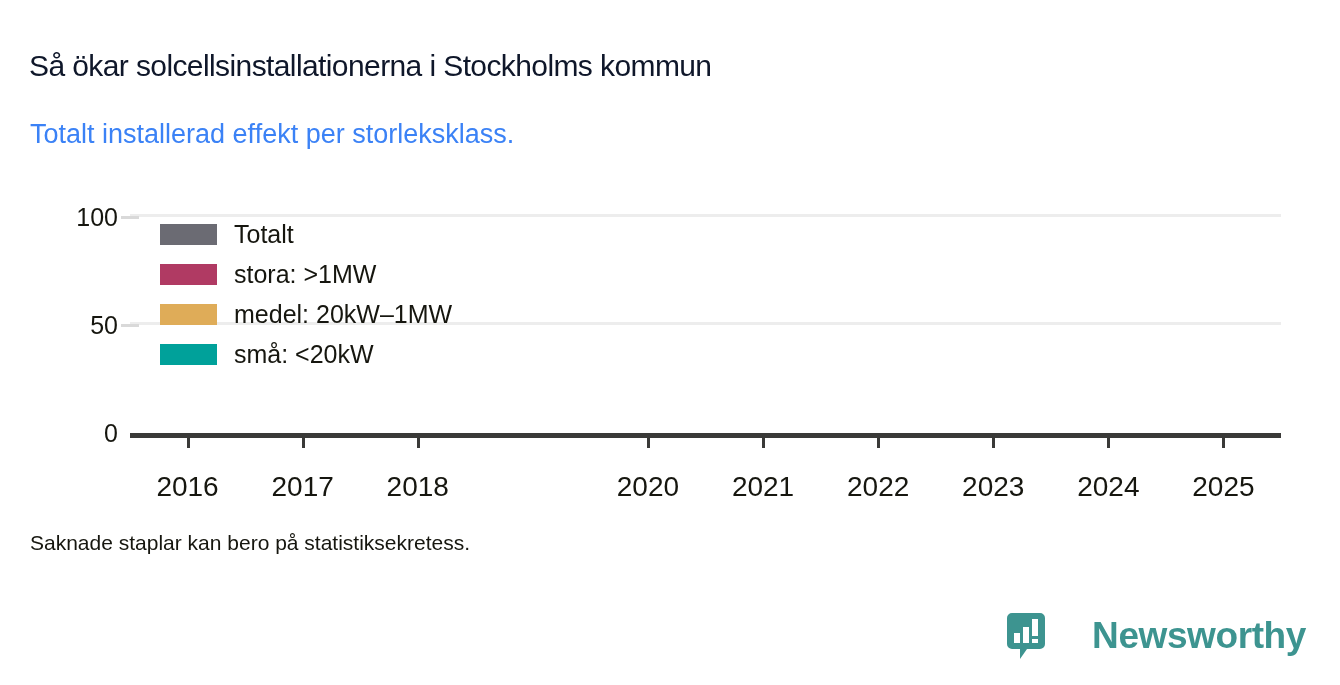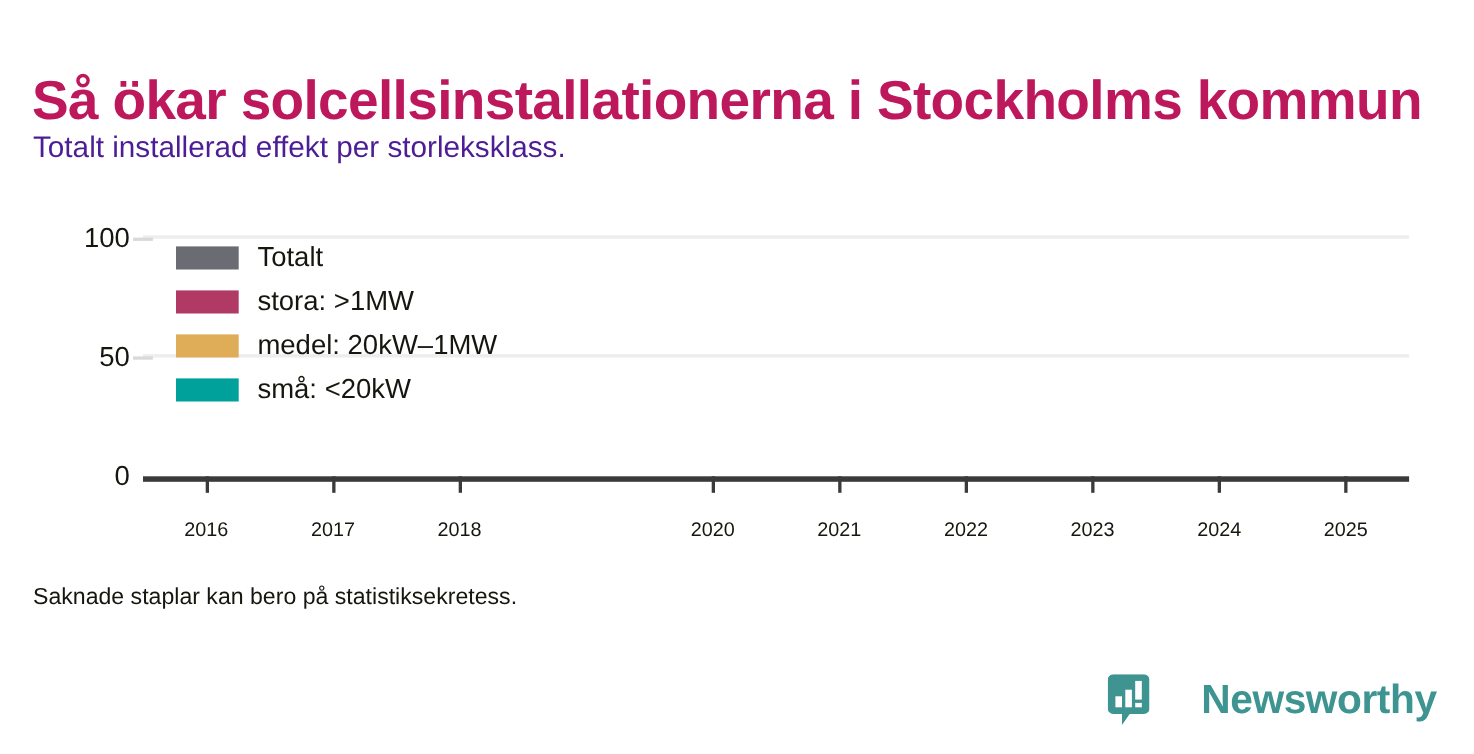--- a/index.html
+++ b/index.html
@@ -14,33 +14,33 @@
     position: relative;
     width: 1340px; height: 685px;
     background: #ffffff;
   }
 
   
   .title {
     position: absolute;
     left: 29px; top: 29px;
     width: 1280px;
-    font-size: 50px;
-    font-weight: bold;
+    font-size: 30px;
+    font-weight: normal;
     letter-spacing: -0.6px;
-    color: #be185d;
+    color: #0f172a;
     line-height: 1.12;
     white-space: nowrap;
   }
   .subtitle {
     position: absolute;
     left: 30px; top: 118px;
     font-size: 27px;
     font-weight: normal;
-    color: #4c1d95;
+    color: #3b82f6;
     line-height: 1.2;
     white-space: nowrap;
   }
 
   
   #chart {
     position: absolute;
     left: 0px; top: 190px;
     width: 1340px; height: 310px;
   }
@@ -105,21 +105,21 @@
     left: 50%;
     width: 3px; height: 15px;
     margin-left: -1px;
     background: #3a3a38;
   }
   .xlabel {
     position: absolute;
     top: 117%;
     left: 50%;
     transform: translateX(-50%);
-    font-size: 18px;
+    font-size: 28px;
     color: #16160f;
     white-space: nowrap;
   }
 
   
   .legend {
     position: absolute;
     left: 160px; top: 24px;
     z-index: 5;
   }

